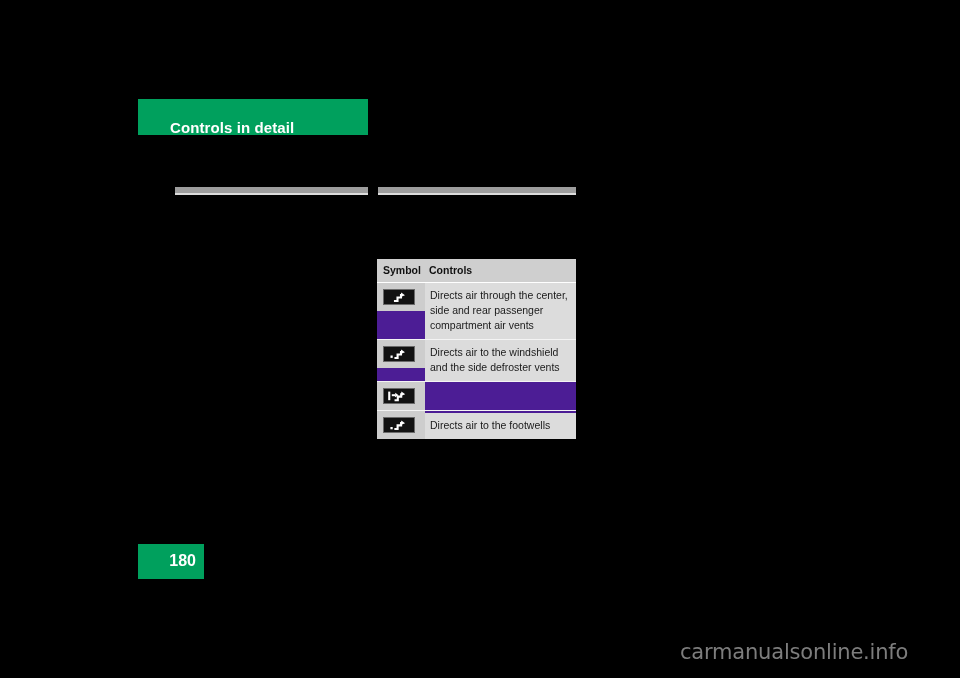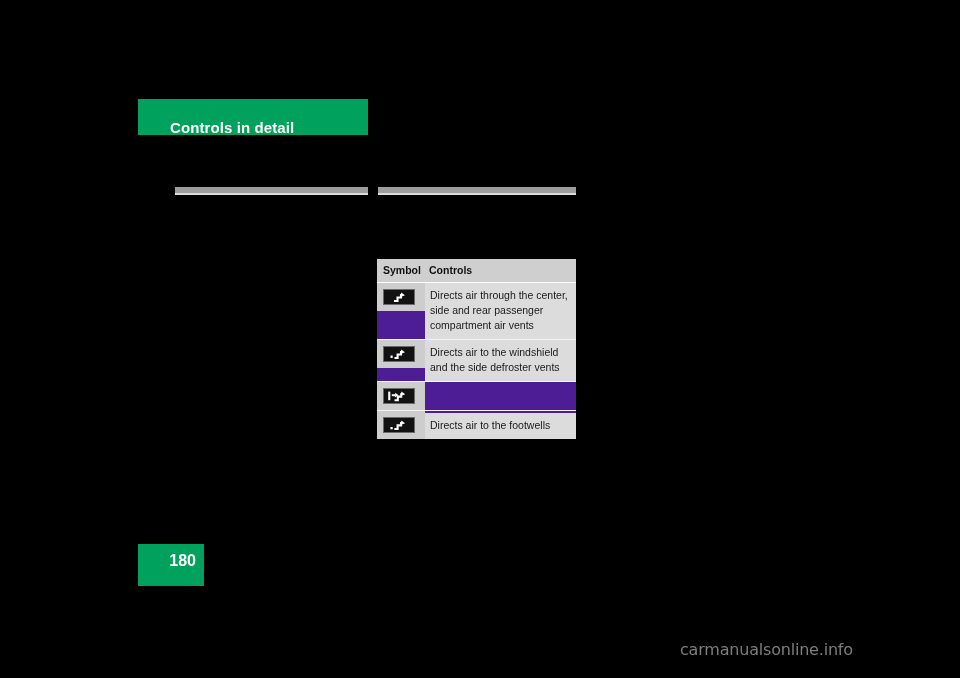--- a/index.html
+++ b/index.html
@@ -114,38 +114,38 @@
     position: relative;
   }
   .sym-chip svg { display: block; }
 
   
   #page-number-box {
     position: absolute;
     left: 138px;
     top: 544px;
     width: 66px;
-    height: 42px;
+    height: 35px;
     background: #00a05d;
   }
   #page-number-label {
     position: absolute;
     right: 8px;
     top: 8px;
     font-size: 16px;
     font-weight: bold;
     color: #ffffff;
   }
 
   
   #watermark {
     position: absolute;
     left: 680px;
     top: 640px;
-    font-size: 16px;
+    font-size: 21px;
     color: #7d7d7d;
     letter-spacing: -0.2px;
     white-space: nowrap;
     font-family: "DejaVu Sans", sans-serif;
     text-align: right;
   }
 </style>
 </head>
 <body>
 

